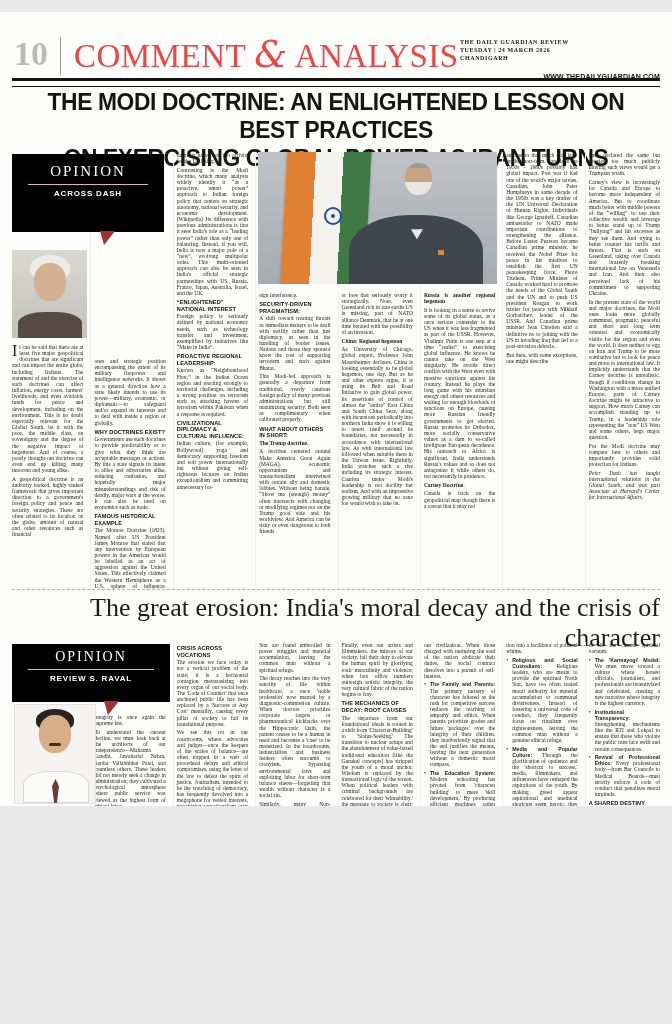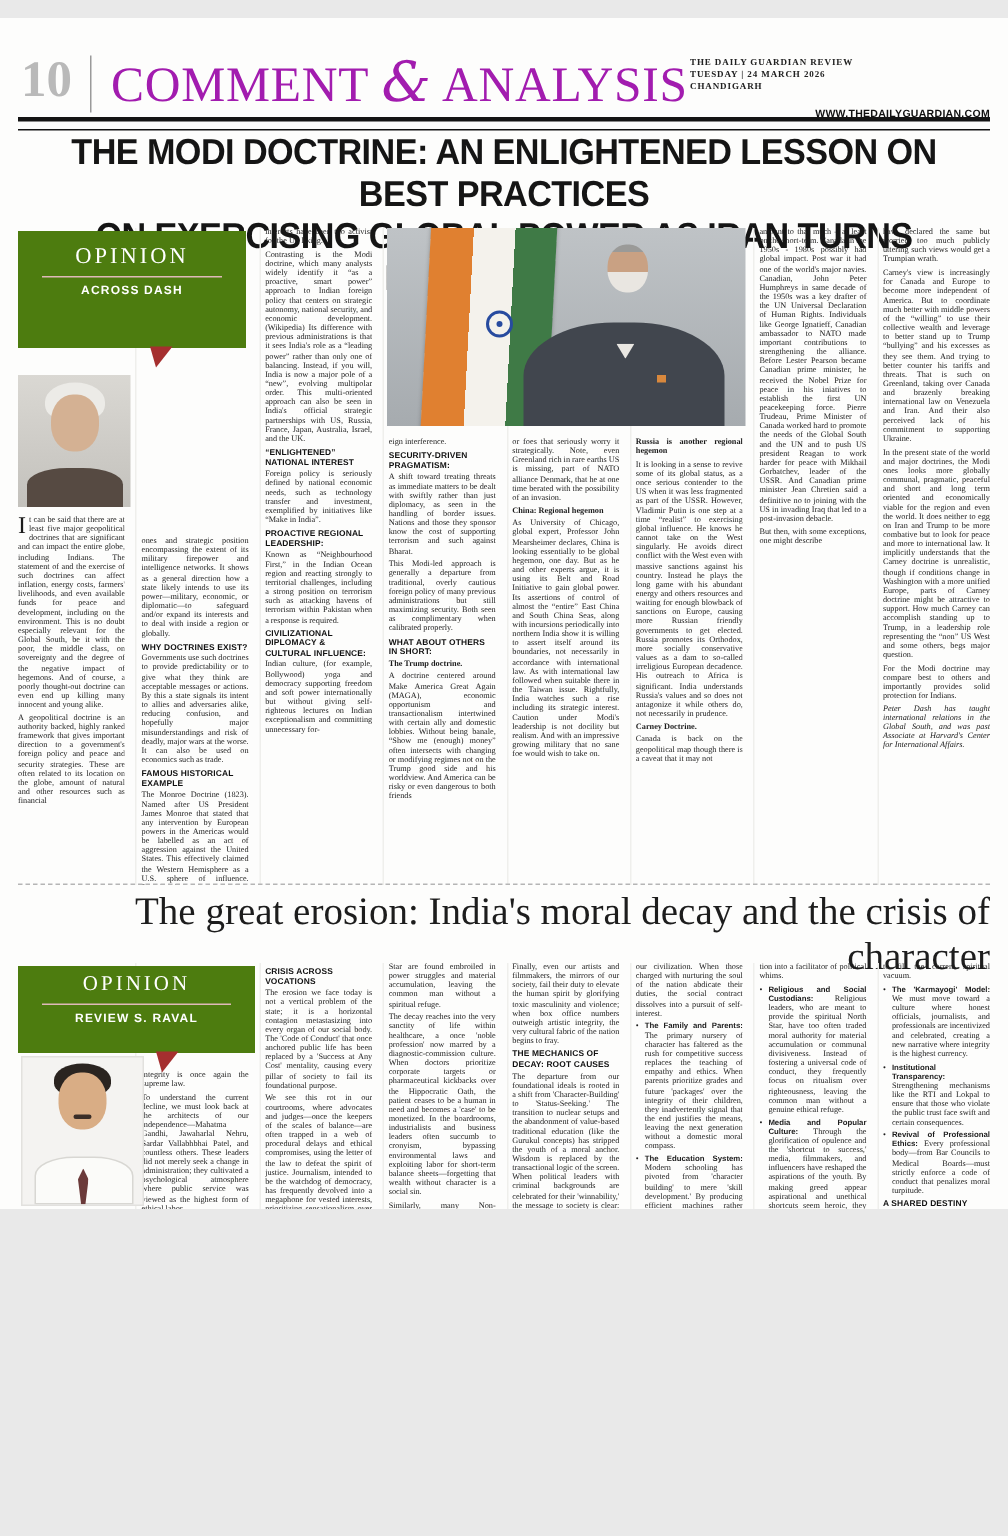--- a/index.html
+++ b/index.html
@@ -2,21 +2,21 @@
 <html><head>
 <meta charset="utf-8">
 <style>
   html,body{margin:0;padding:0;background:#e9e9e9;}
   .page{position:relative;width:672px;height:794px;background:#fdfdfc;margin:12px auto;overflow:hidden;
         font-family:"Liberation Serif",serif;color:#1c1c1c;}
   
   .header{position:absolute;top:22px;left:14px;right:12px;height:44px;}
   .pagenum{position:absolute;left:0;top:0;font:700 34px/40px "Liberation Serif",serif;color:#b9b9b9;}
   .vline{position:absolute;left:46px;top:3px;height:38px;width:1px;background:#9a9a9a;}
-  .section-title{position:absolute;left:60px;top:1px;font:400 33px/40px "Liberation Serif",serif;color:#a21caf;letter-spacing:.5px;white-space:nowrap;}
+  .section-title{position:absolute;left:60px;top:1px;font:400 33px/40px "Liberation Serif",serif;color:#ef4444;letter-spacing:.5px;white-space:nowrap;}
   .amp{font-family:"DejaVu Serif",serif;font-style:italic;font-size:37px;}
   .mast{position:absolute;left:446px;top:4px;font:700 6px/8px "Liberation Serif",serif;letter-spacing:.6px;color:#222;text-transform:uppercase;}
   .site{position:absolute;right:0;bottom:-3px;font:700 7px/8px "Liberation Sans",sans-serif;color:#111;letter-spacing:.2px;}
   .toprule{position:absolute;top:66px;left:12px;right:12px;height:5px;border-top:3px solid #141414;border-bottom:1px solid #141414;}
   
   #hl1{position:absolute;top:76px;left:6px;right:6px;text-align:center;
        font:700 24px/28px "Liberation Sans",sans-serif;color:#151515;letter-spacing:-.4px;transform:scaleX(.95);}
   .divider{position:absolute;top:577px;left:12px;right:12px;border-top:1px dashed #b5b5b5;}
   #hl2{position:absolute;top:581px;left:12px;right:12px;text-align:right;
        font:400 26px/30px "Liberation Serif",serif;color:#1d1d1d;}
@@ -31,21 +31,21 @@
   .sub{font-weight:700;}
   .bullet{padding-left:6px;position:relative;}
   .bullet .dot{position:absolute;left:0;top:0;}
   .bullet b{font-family:"Liberation Sans",sans-serif;font-size:5.2px;}
   .bio{font-style:italic;color:#222;}
   .dc::first-letter{float:left;font-size:16px;line-height:12px;padding:1px 2px 0 0;}
   
   .p-c1{padding-top:192px;}  .p-c2{padding-top:206px;}  .p-ph{padding-top:140px;}
   .p2-c1{padding-top:166px;} .p2-c2{padding-top:72px;}
   
-  .bubble{position:absolute;background:#4d7c0f;color:#fff;text-align:center;padding:8px 4px 5px;box-sizing:border-box;z-index:3;}
+  .bubble{position:absolute;background:#000000;color:#fff;text-align:center;padding:8px 4px 5px;box-sizing:border-box;z-index:3;}
   #bub1{left:0;top:2px;width:152px;height:78px;}
   #bub2{left:0;top:2px;width:158px;height:58px;padding-top:5px;}
   .bubble .k{font:400 15px/18px "Liberation Serif",serif;letter-spacing:2px;}
   #bub2 .k{font-size:14px;line-height:16px;}
   .bubble .hr{border-top:1px solid #dfb9b9;margin:4px 12px;}
   .bubble .a{font:700 8px/10px "Liberation Sans",sans-serif;letter-spacing:.8px;}
   .tail{position:absolute;bottom:-13px;left:58%;width:0;height:0;
         border-left:4px solid transparent;border-right:11px solid transparent;border-top:14px solid #a52f2f;}
   
   .ph{position:absolute;overflow:hidden;z-index:2;}

